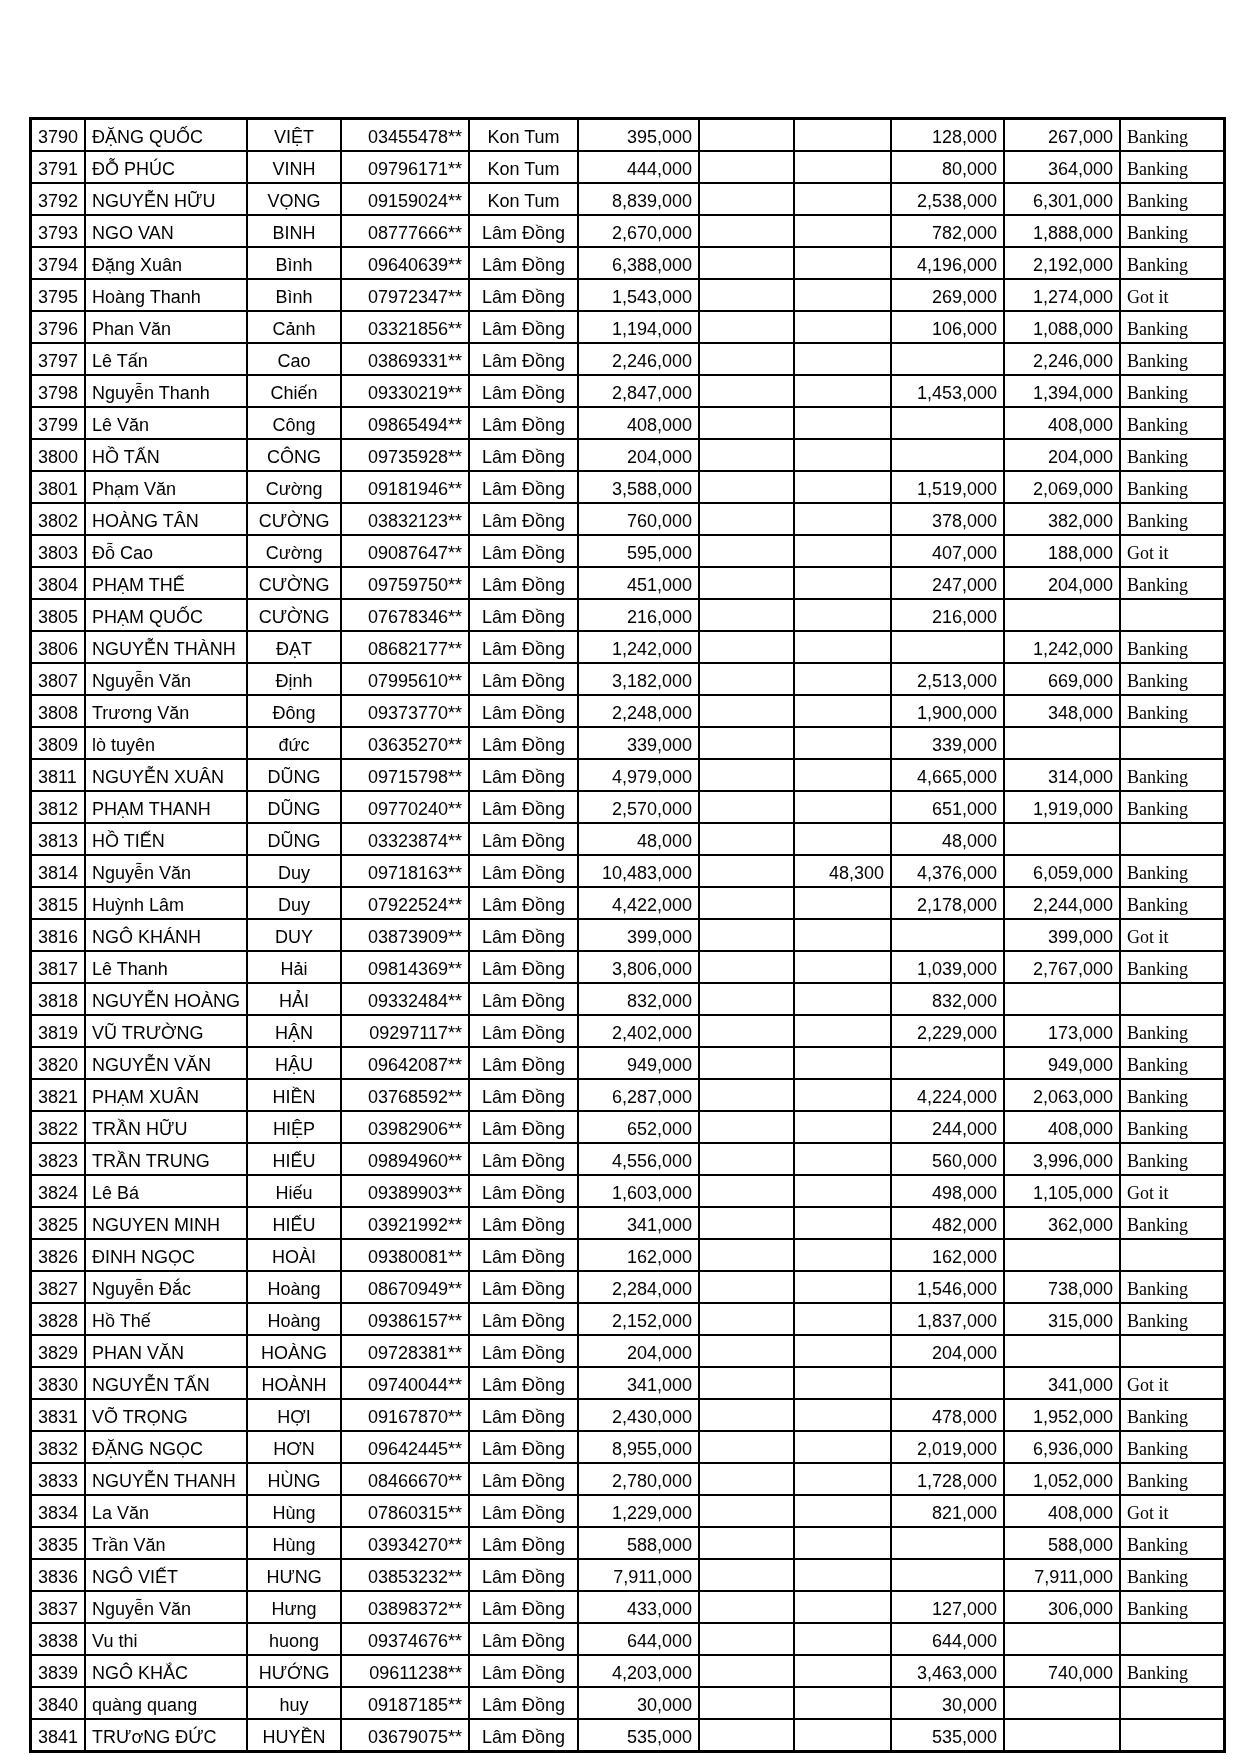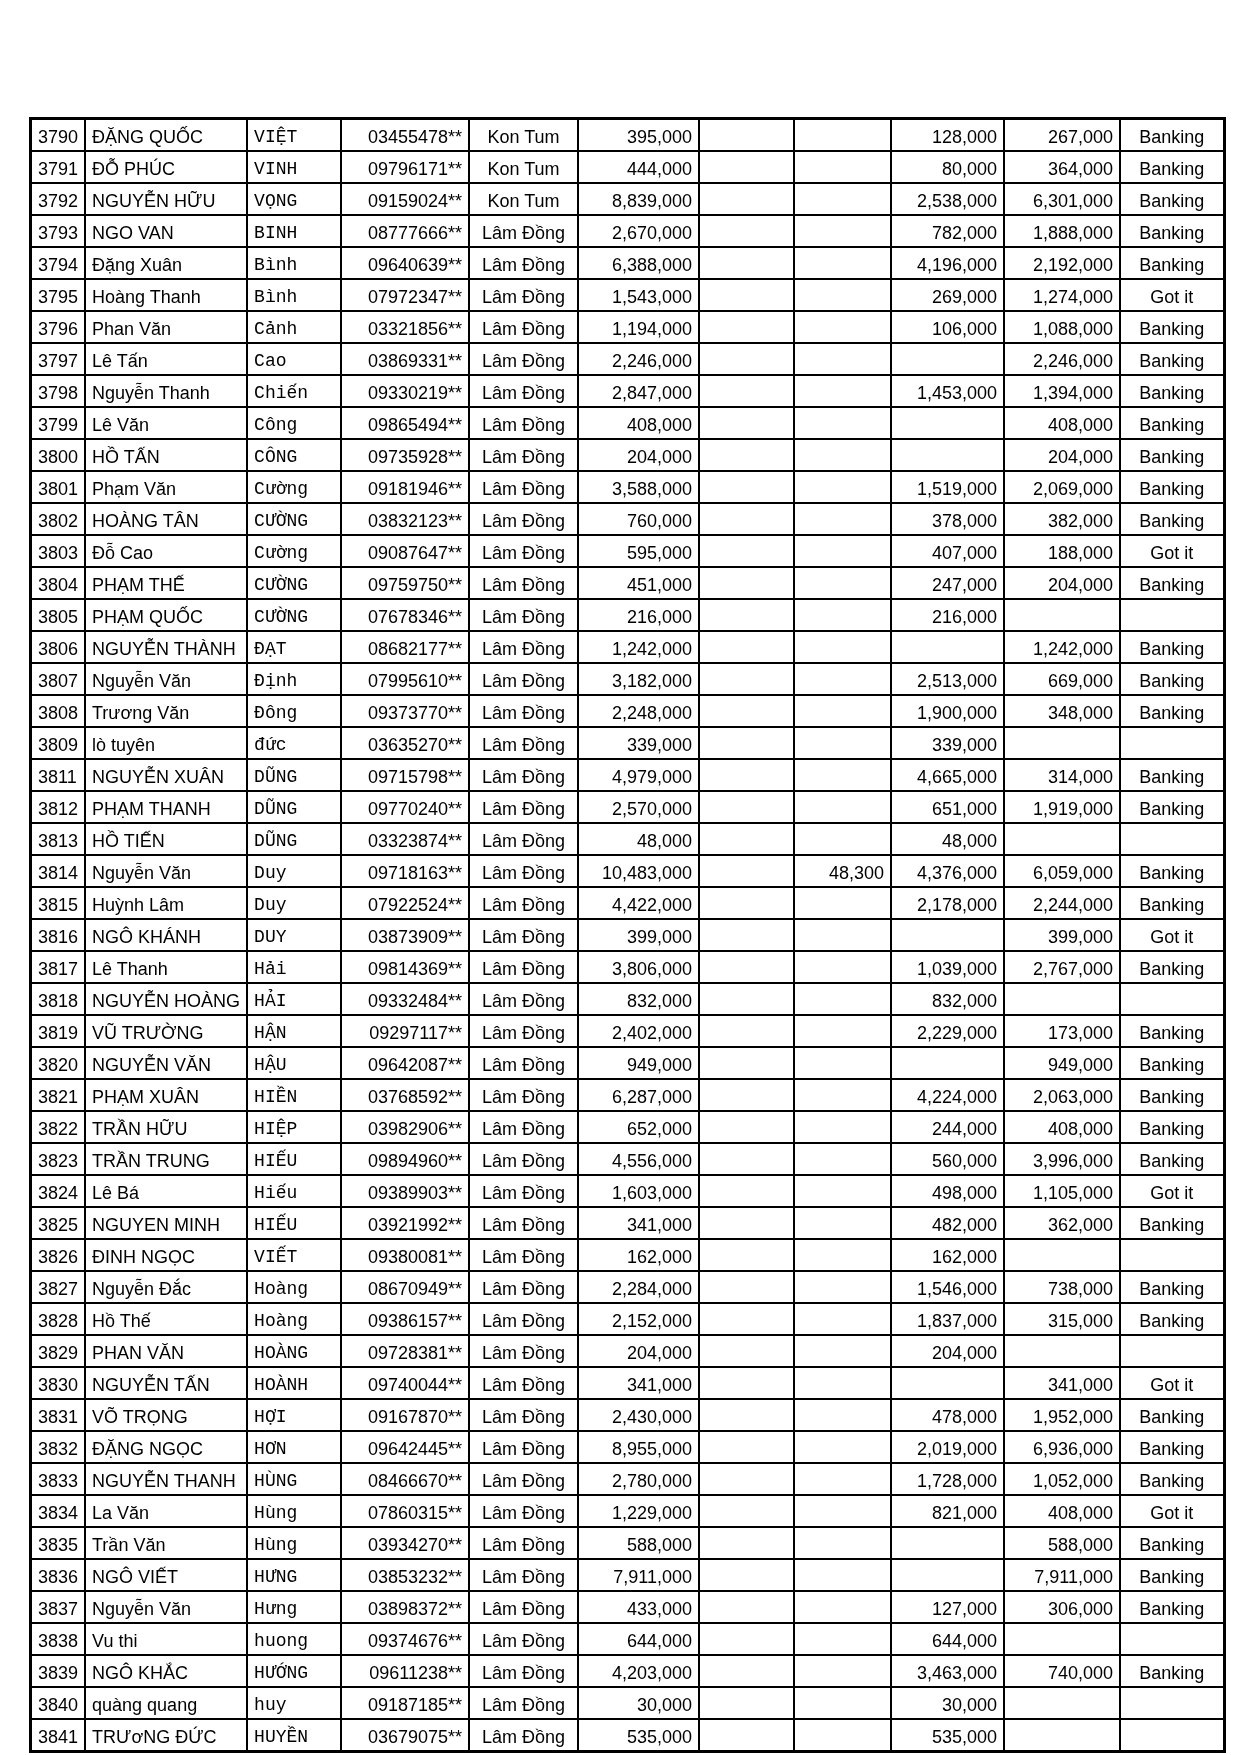--- a/index.html
+++ b/index.html
@@ -26,25 +26,25 @@
     font-size:18px;
     line-height:1.05;
     white-space:nowrap;
     vertical-align:bottom;
     padding:0 6px 3px 6px;
     overflow:visible;
   }
   
   td.c0{text-align:left;padding-left:2px;padding-right:2px;}
   td.c1{text-align:left;padding-left:0;padding-right:0;margin-left:32px;}
-  td.c2{padding-left:0;padding-right:0;font-family:Liberation Mono, monospace;}
+  td.c2{text-align:center;padding-left:0;padding-right:0;}
   td.c3{text-align:right;}
   td.c4{text-align:center;}
   td.c5,td.c6,td.c7,td.c8,td.c9{text-align:right;padding-right:8px;}
-  td.c10{text-align:center;font-size:17px;}
+  td.c10{text-align:left;font-size:17px;font-family:Liberation Serif, serif;}
 </style>
 </head>
 <body>
 
 <div class="sheet">
   <table class="grid">
     <colgroup>
       <col style="width:52px">
       <col style="width:135px">
       <col style="width:94px">
@@ -509,21 +509,21 @@
           <td class="c5">341,000</td>
           <td class="c6"></td>
           <td class="c7"></td>
           <td class="c8">482,000</td>
           <td class="c9">362,000</td>
           <td class="c10">Banking</td>
         </tr>
         <tr>
           <td class="c0">3826</td>
           <td class="c1">ĐINH NGỌC</td>
-          <td class="c2">VIẾT</td>
+          <td class="c2">HOÀI</td>
           <td class="c3">09380081**</td>
           <td class="c4">Lâm Đồng</td>
           <td class="c5">162,000</td>
           <td class="c6"></td>
           <td class="c7"></td>
           <td class="c8">162,000</td>
           <td class="c9"></td>
           <td class="c10"></td>
         </tr>
         <tr>

